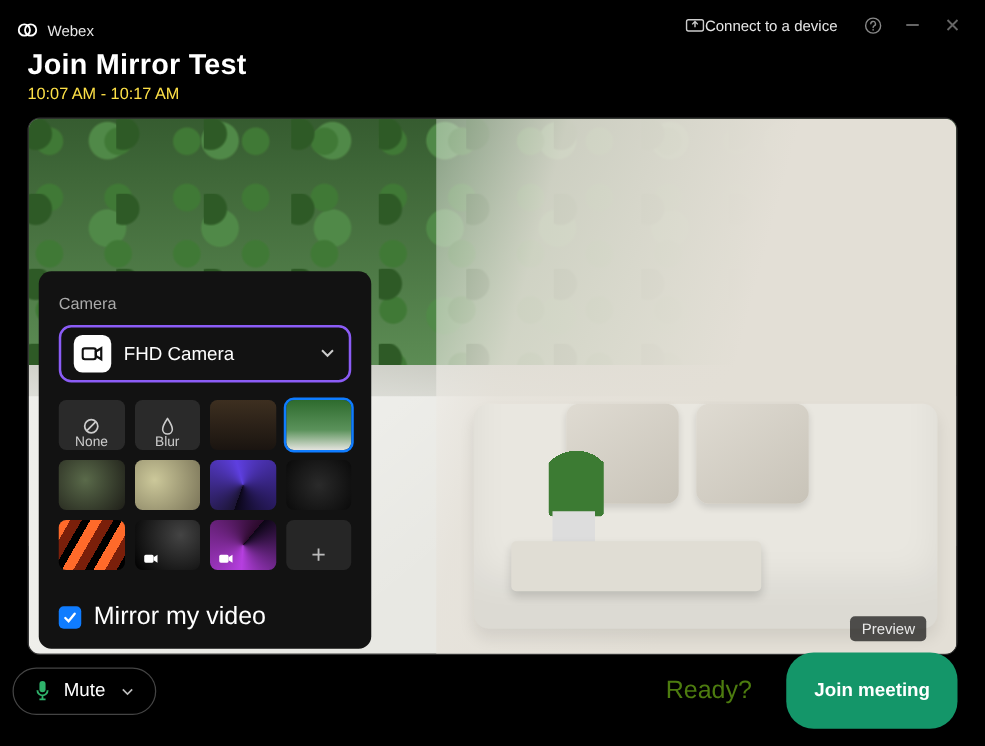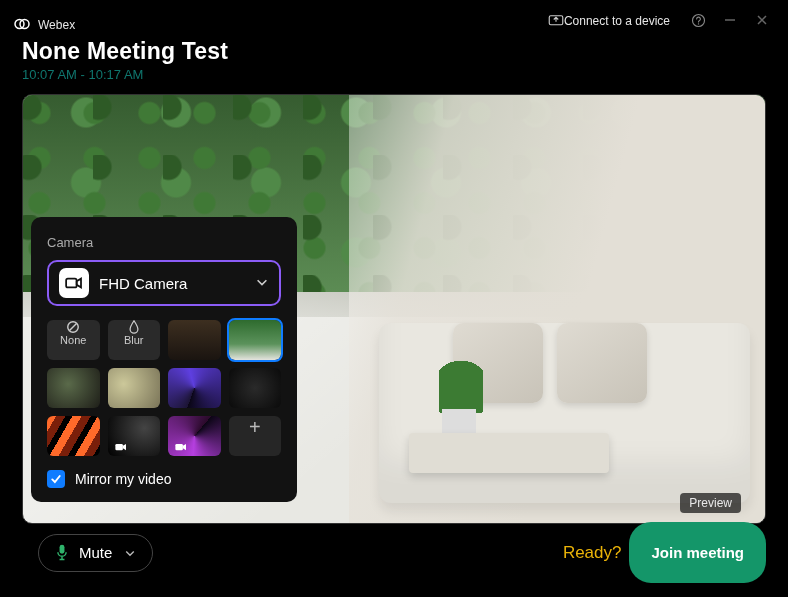--- a/index.html
+++ b/index.html
@@ -20,21 +20,21 @@
 .connect-dev {
   display: flex; align-items: center; gap: 0;
   font-size: 12px; color: #e6e6e6; padding: 4px 8px;
   border-radius: 4px; cursor: pointer;
 }
 .winbtn { width: 24px; height: 24px; display:flex; align-items:center; justify-content:center; color:#888; }
 .header {
   padding: 6px 22px 0 22px;
 }
 .header h1 { font-size: 23px; font-weight: 600; letter-spacing: .2px; }
-.header .sub { font-size: 13px; color: #0f766e; margin-top: 2px; }
+.header .sub { font-size: 13px; color: #fde047; margin-top: 2px; }
 .preview {
   margin: 12px 22px 0 22px; height: 430px;
   border-radius: 10px; overflow: hidden;
   position: relative; border: 1px solid #333;
   background:
     linear-gradient(140deg, rgba(255,255,255,0.4) 40%, rgba(255,255,255,0.15) 60%),
     linear-gradient(#e4e4de, #e4e4de) 0 72%/100% 28% no-repeat,
     linear-gradient(#2e6b2e, #5b925b 30%, #aeb0a3 45%, #e4e4de 60%) 0 0/100% 100% no-repeat;
 }
 .foliage {
@@ -96,60 +96,60 @@
   display:flex; align-items:center; justify-content:center;
 }
 .cam-name { font-size:15px; font-weight:500; flex:1; }
 .chev { color:#ccc; }
 .bg-grid {
   margin-top:14px; display:grid; grid-template-columns: repeat(4, 1fr);
   gap:8px;
 }
 .bg-tile {
   height:40px; border-radius:6px; background:#2a2a2a;
-  display:flex; flex-direction:column; align-items:center; justify-content:flex-start;
+  display:flex; flex-direction:column; align-items:center; justify-content:flex-end;
   font-size:11px; color:#ccc; cursor:pointer; overflow:hidden;
   position:relative;
 }
 .bg-tile.selected { outline:2px solid #0f7cff; }
 .tile-room { background: linear-gradient(#3d2f20,#1a1410); }
 .tile-trees { background: linear-gradient(#2e6b2e,#5b925b 60%,#e4e4de); }
 .tile-blur1 { background: radial-gradient(circle at 40% 40%, #5a6a4a, #1e1e18); }
 .tile-bokeh { background: radial-gradient(circle at 30% 40%, #ccc89a, #7a7458); }
 .tile-swirl1 { background: conic-gradient(from 200deg, #1b1433, #5e3fe0 40%, #0a0616); }
 .tile-dark { background: radial-gradient(circle at 50% 50%, #2a2a2a, #0a0a0a); }
 .tile-orange { background: repeating-linear-gradient(120deg,#ff6a2a 0 8px,#7a1f0a 8px 16px,#000 16px 22px); }
 .tile-dark2 { background: radial-gradient(circle at 70% 30%, #444, #000); }
 .tile-swirl2 { background: conic-gradient(from 40deg,#0b0514,#b63fe0 40%,#2b0a2b); }
 .tile-add { background:#262626; font-size:20px; color:#bbb; }
 .tile-sub-icon {
   position:absolute; left:6px; bottom:4px; width:14px; height:10px;
   color:#fff;
 }
 .mirror-row {
-  margin-top:14px; display:flex; align-items:center; gap:10px;
-  font-size:14px;
+  margin-top:26px; display:flex; align-items:center; gap:10px;
+  font-size:20px;
 }
 .chk {
   width:18px; height:18px; border-radius:4px; background:#0f7cff;
   display:flex; align-items:center; justify-content:center;
 }
 
 .bottombar {
-  position:absolute; left:38px; right:22px; bottom:14px;
-  display:flex; align-items:center; gap:8px;justify-content:center;
+  position:absolute; left:10px; right:22px; bottom:14px;
+  display:flex; align-items:center; gap:28px;justify-content:center;
 }
 .pillbtn {
   display:flex; align-items:center; gap:10px;
   border:1px solid #444; border-radius:22px;
   padding: 9px 16px; background:transparent; color:#fff;
   font-size:15px; cursor:pointer;
 }
 .pillbtn .chev-sm { color:#bbb; margin-left:2px; }
-.ready { color:#eab308; font-size:17px; }
+.ready { color:#4d7c0f; font-size:20px; }
 .join-btn {
   background:#149669; color:#fff; border:none;
   border-radius:22px; padding:22px 22px; font-size:15px; font-weight:700;
   cursor:pointer;
 }
 .seg {
   display:inline-flex; align-items:center; justify-content:center;
 }
 </style>
 </head>
@@ -186,21 +186,21 @@
       </svg>
   </span>
   <span class="winbtn">
     <svg width="12" height="12" viewBox="0 0 12 12">
         <path d="M2 2 L10 10 M10 2 L2 10" stroke="#666" stroke-width="1.5"></path>
       </svg>
   </span>
 </div>
 
 <div class="header">
-  <h1>None Meeting Test</h1>
+  <h1>Join Mirror Test</h1>
   <div class="sub">10:07 AM - 10:17 AM</div>
 </div>
 
 <div class="preview">
   <div class="foliage"></div>
   <div class="wall"></div>
   <div class="couch"></div>
   <div class="pillow" style="bottom:120px; left:58%;"></div>
   <div class="pillow" style="bottom:120px; left:72%;"></div>
   <div class="plant"></div>

